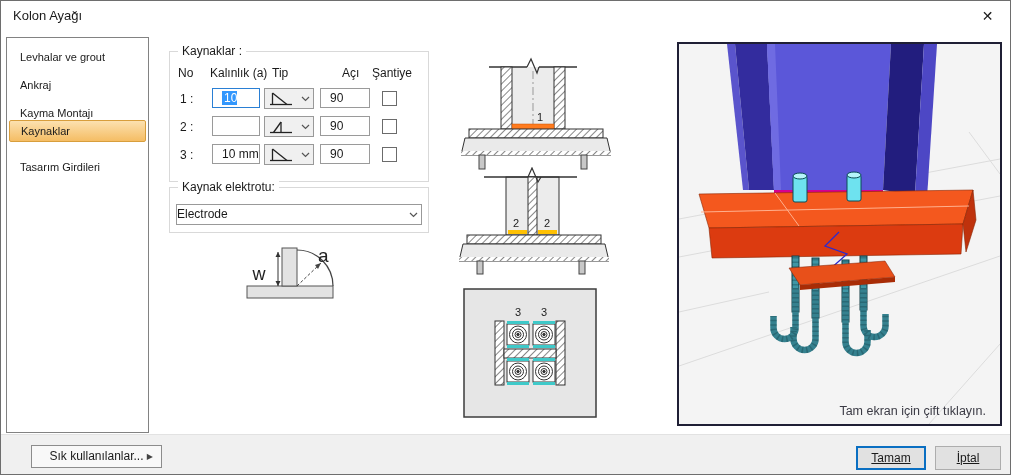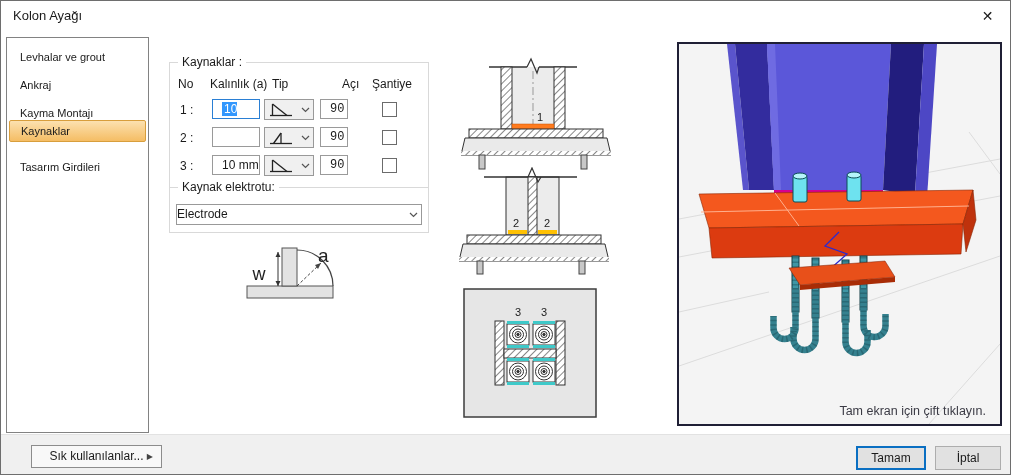--- a/index.html
+++ b/index.html
@@ -22,35 +22,35 @@
   .groupbox{position:absolute;border:1px solid #d9d9d9;box-sizing:border-box;background:#fff;}
   .legend{position:absolute;top:-8px;left:8px;background:#fff;padding:0 4px;font-size:12px;}
   
   .whdr{position:absolute;top:14px;font-size:12px;}
   .wrow{position:absolute;left:0;width:100%;height:22px;}
   .wno{position:absolute;left:10px;line-height:22px;}
   .winput{position:absolute;left:42px;width:48px;height:20px;border:1px solid #9a9a9a;
     background:#fff;box-sizing:border-box;line-height:18px;padding-left:9px;overflow:hidden;}
   .winput.focused{border-color:#2a7fd4;}
   .winput .seltxt{background:#3297fd;color:#fff;padding:0 2px;}
-  .winput.angle{left:150px;width:28px;font-family:Liberation Mono, monospace;}
+  .winput.angle{left:150px;width:50px;}
   .wcombo{position:absolute;left:94px;width:50px;height:21px;border:1px solid #999;
     background:#f0f0f0;box-sizing:border-box;cursor:pointer;}
   .wcombo svg.glyph{position:absolute;left:3px;top:2px;}
   .chev{position:absolute;right:3px;top:7px;}
   .checkbox{position:absolute;left:212px;top:3px;width:13px;height:13px;background:#fff;
     border:1px solid #6b6b6b;cursor:pointer;}
   
   .ecombo{position:absolute;left:6px;top:16px;width:246px;height:21px;border:1px solid #999;
     background:#fff;box-sizing:border-box;line-height:19px;cursor:pointer;}
   
   .footer{position:absolute;left:0;top:433px;width:100%;height:42px;background:#f0f0f0;
     border-top:1px solid #e2e2e2;box-sizing:border-box;}
   .btn{position:absolute;height:24px;background:#e1e1e1;border:1px solid #adadad;
-    text-align:center;line-height:22px;font-size:12px;box-sizing:border-box;cursor:pointer;}
+    text-align:center;line-height:22px;font-size:12px;box-sizing:border-box;cursor:pointer;text-decoration:underline;}
   .btn.default{border:2px solid #0a6fc2;line-height:20px;background:#e1e1e1;}
   .favbtn{position:absolute;left:30px;top:10px;width:131px;height:23px;background:#f8f8f8;
     border:1px solid #8c8c8c;box-sizing:border-box;line-height:21px;text-align:center;cursor:pointer;}
   .favarrow{position:absolute;right:8px;top:0;font-size:8px;color:#444;line-height:21px;}
   
   .viewer{position:absolute;left:676px;top:41px;width:325px;height:384px;background:#f4f4f4;
     border:2px solid #1f1f35;box-sizing:border-box;cursor:pointer;}
   .diagram{position:absolute;}
   svg text{font-family:"Liberation Sans","DejaVu Sans",sans-serif;}
 </style>
@@ -65,21 +65,21 @@
   </div>
 
   <div class="sidebar">
     <div class="side-item" style="top:8px">Levhalar ve grout</div>
     <div class="side-item" style="top:36px">Ankraj</div>
     <div class="side-item" style="top:64px">Kayma Montajı</div>
     <div class="side-item sel" style="top:82px">Kaynaklar</div>
     <div class="side-item" style="top:118px">Tasarım Girdileri</div>
   </div>
 
-  <div class="groupbox" style="left:168px;top:61px;width:260px;height:131px;">
+  <div class="groupbox" style="left:168px;top:50px;width:260px;height:131px;">
     <span class="legend">Kaynaklar :</span>
     <span class="whdr" style="left:8px">No</span>
     <span class="whdr" style="left:40px">Kalınlık (a)</span>
     <span class="whdr" style="left:102px">Tip</span>
     <span class="whdr" style="left:172px">Açı</span>
     <span class="whdr" style="left:202px">Şantiye</span>
 
     <div class="wrow" style="top:36px">
       <span class="wno">1 :</span>
       <div class="winput focused"><span class="seltxt">10 mm</span></div>

